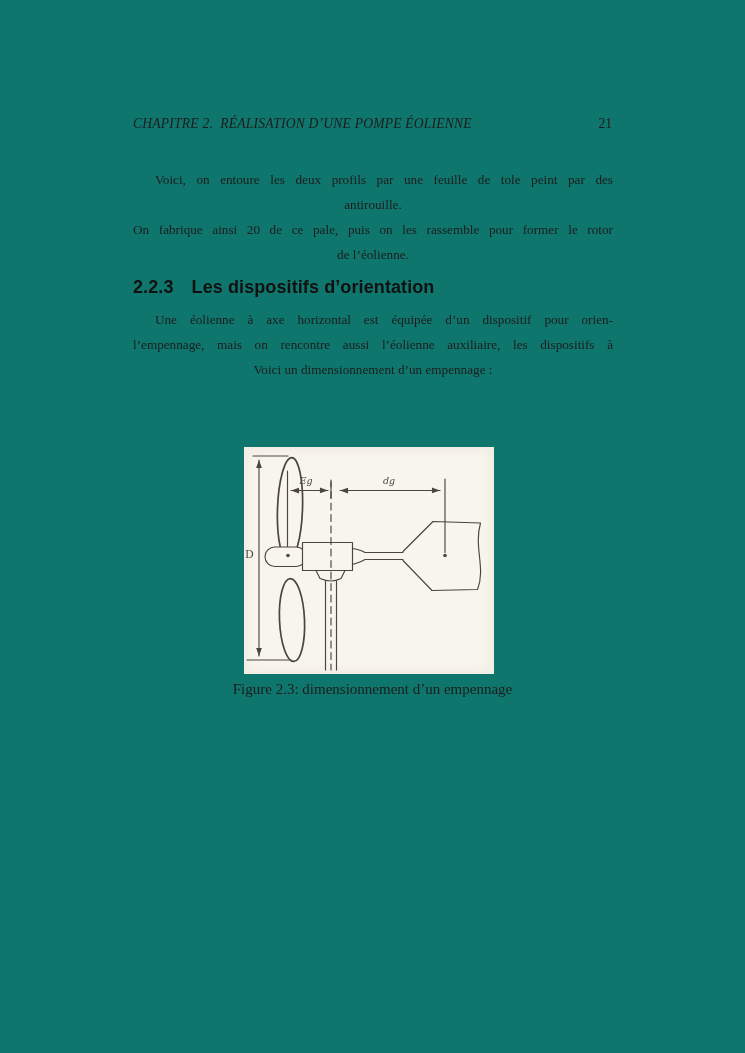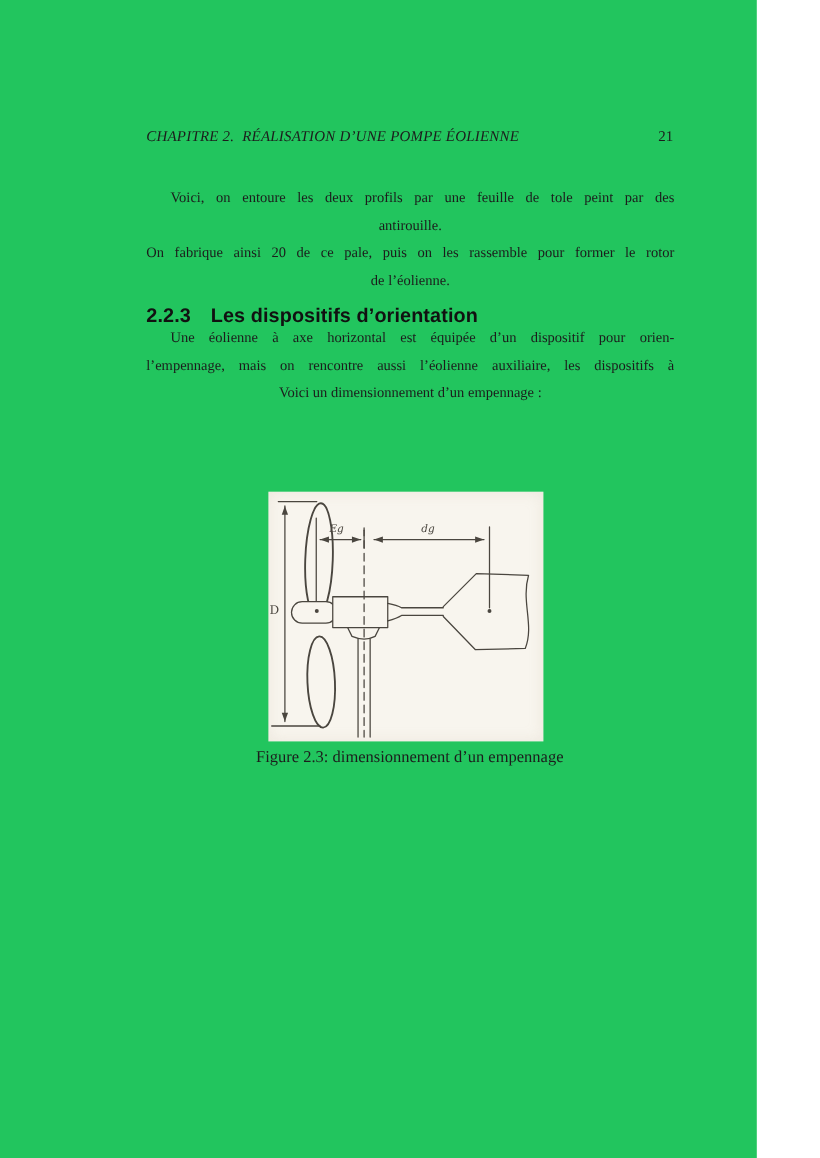--- a/index.html
+++ b/index.html
@@ -2,22 +2,22 @@
 <html lang="fr" style="--scan-background: #f8f5ee; --line: #4a463f;"><head>
 <meta charset="utf-8">
 <style>
   :root{
     --scan-background:#f8f5ee;
     --line:#4a463f;
   }
   html,body{margin:0;padding:0;background:#ffffff;}
   .page{
     position:relative;
-    width:688px;height:1053px;
-    background:#22c55e;
+    width:745px;height:1053px;
+    background:#0f766e;
     overflow:hidden;
     font-family:"Liberation Serif", serif;
     color:#1c1c1c;
   }
   
   .running-header{
     position:absolute;left:133px;top:116px;width:479px;
     display:flex;justify-content:space-between;align-items:baseline;
     font-size:13.6px;
   }
@@ -25,21 +25,21 @@
   .running-header .pagenum{font-style:normal;}
   
   .textcol{
     position:absolute;left:133px;width:480px;
     font-size:13.2px;
   }
   .tline{line-height:25px;height:25px;text-align:center;}
   .tline.just{text-align:justify;text-align-last:justify;}
   .tline.ind{text-indent:22px;}
   #intro{top:167px;}
-  #bodypara{top:294px;}
+  #bodypara{top:307px;}
   
   .section-heading{
     position:absolute;left:133px;top:277px;width:480px;
     font-family:"Liberation Sans", sans-serif;
     font-weight:bold;font-size:18px;color:#111;
     letter-spacing:.1px;
   }
   .section-heading .num{margin-right:18px;}
   
   .figure-scan{

